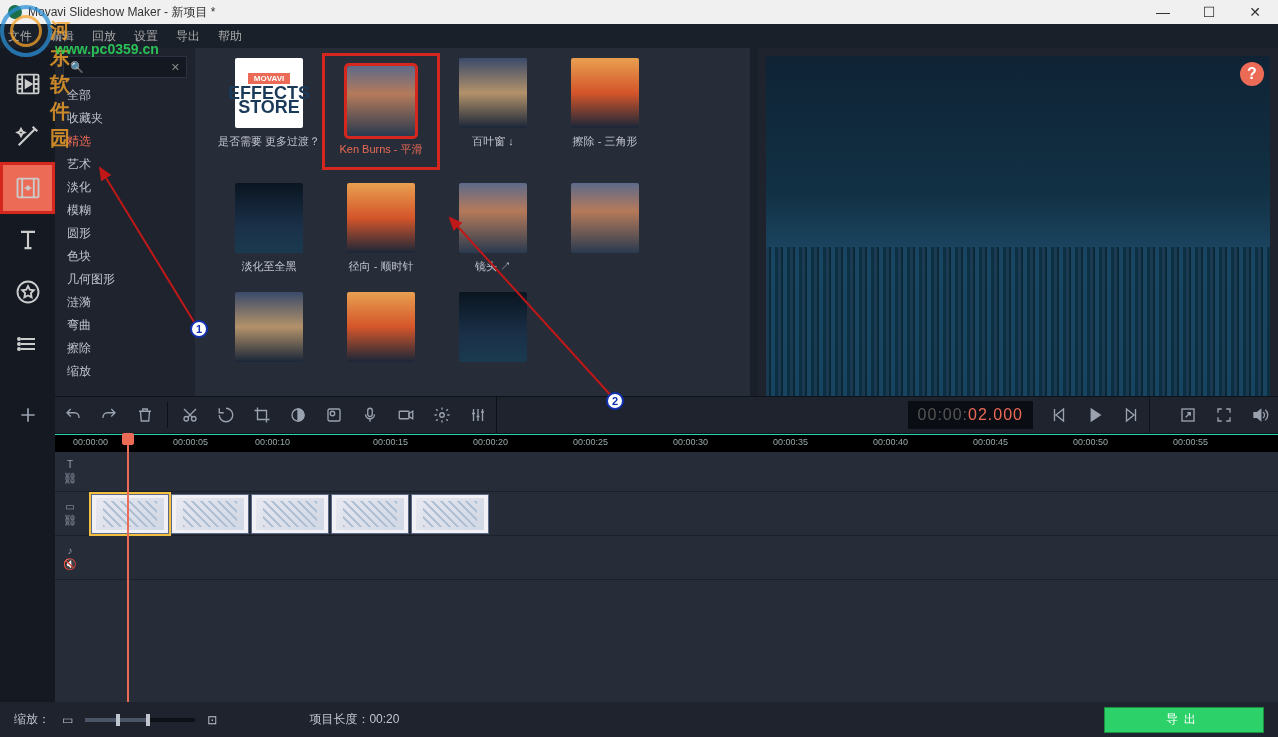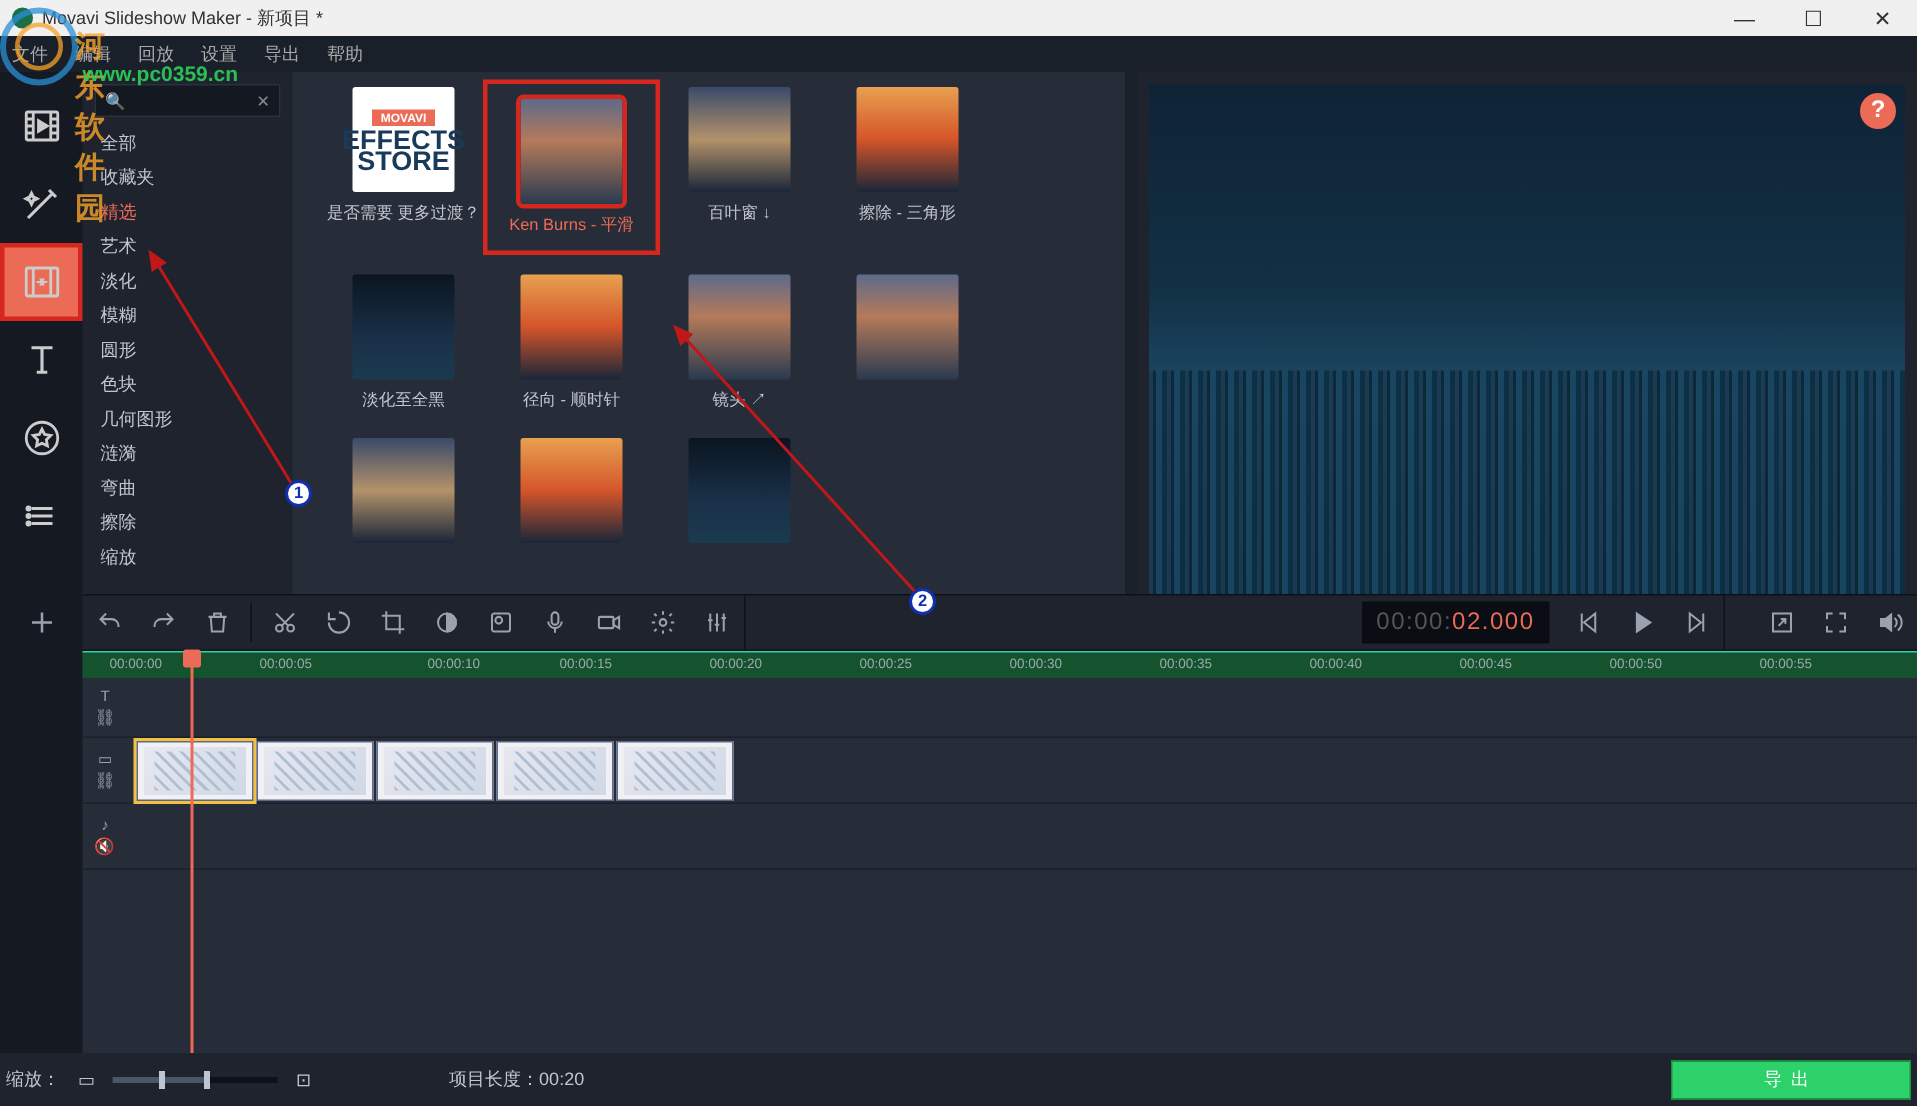--- a/index.html
+++ b/index.html
@@ -83,39 +83,39 @@
 .toolrow .timecode .orange { color:#ec6b56; }
 .toolrow .right { margin-left:auto; display:flex; align-items:center; }
 
 
 .trackside { position:absolute; left:0; top:396px; width:55px; bottom:35px; background:#151a22; display:flex; flex-direction:column; align-items:center; }
 .trackside .trow { height:42px; display:flex; align-items:center; justify-content:center; color:#9aa2b0; }
 .trackside svg { width:20px; height:20px; }
 
 
 .timeline { position:absolute; top:434px; left:55px; right:0; bottom:35px; background:#262c38; }
-.ruler { height:18px; background:#14532d; border-top:1px solid #2dd1b0; position:relative; color:#9aa; font-size:9px; font-family:monospace; }
+.ruler { height:18px; background:#000000; border-top:1px solid #2dd1b0; position:relative; color:#9aa; font-size:9px; font-family:monospace; }
 .ruler .tick { position:absolute; top:2px; }
 .playhead { position:absolute; top:0; bottom:0; width:2px; background:#ec6b56; z-index:5; }
 .playhead::before { content:""; position:absolute; top:-1px; left:-5px; width:12px; height:12px; background:#ec6b56; border-radius:2px; }
 .track { height:44px; border-bottom:1px solid #1a1f28; position:relative; display:flex; align-items:center; }
 .track.text { height:40px; }
 .track .tlabel { width:30px; height:100%; display:flex; flex-direction:column; align-items:center; justify-content:center; gap:2px; color:#9aa2b0; font-size:10px; }
 .clips { position:absolute; left:36px; top:2px; display:flex; gap:2px; }
 .clip { width:78px; height:40px; background:#f0f0f5; border:1px solid #5a6a8a; display:flex; align-items:center; justify-content:center; font-size:6px; overflow:hidden; }
 .clip.sel { outline:2px solid #f5c040; }
 .clip-inner { width:90%; height:85%; background:linear-gradient(135deg,#e8e8f0 0%,#d0d8e5 100%); position:relative; }
 .clip-inner::after { content:""; position:absolute; inset:10%; background:repeating-linear-gradient(45deg,#b0c0d5 0 2px,transparent 2px 6px); }
 
 
 .arrow { position:absolute; pointer-events:none; z-index:50; }
 .badge { position:absolute; width:18px; height:18px; border:2px solid #1030b0; border-radius:50%; background:#fff; color:#1030b0; font-size:11px; font-weight:bold; display:flex; align-items:center; justify-content:center; z-index:51; pointer-events:none; }
 
 
-.bottombar { position:absolute; bottom:0; left:0; right:0; height:35px; background:#1e232d; display:flex; align-items:center; padding:0 4px; color:#c0c5cf; font-size:12px; gap:12px; }
+.bottombar { position:absolute; bottom:0; left:0; right:0; height:35px; background:#1e232d; display:flex; align-items:center; padding:0 14px; color:#c0c5cf; font-size:12px; gap:12px; }
 .bottombar .zoom-slider { width:110px; height:4px; background:#0d1118; position:relative; }
 .bottombar .zoom-slider .zk { position:absolute; top:-4px; width:4px; height:12px; background:#c0c5cf; }
 .bottombar .zoom-slider .zf { position:absolute; top:0; left:0; height:4px; background:#4a5568; }
 .bottombar .export { margin-left:auto; width:160px; height:26px; background:#2dd16a; color:#fff; display:flex; align-items:center; justify-content:center; cursor:pointer; border:1px solid #1a9040; letter-spacing:6px; }
 </style>
 </head>
 <body>
 
 <div class="watermark">
   <div class="circ"></div>
@@ -395,21 +395,21 @@
           </svg>
         </div>
       </div>
   </div>
 </div>
 
 <div class="timeline">
   <div class="ruler" id="ruler">
       <span class="tick" style="left: 18px;">00:00:00</span>
       <span class="tick" style="left: 118px;">00:00:05</span>
-      <span class="tick" style="left: 230px;">00:00:10</span>
+      <span class="tick" style="left: 200px;">00:00:10</span>
       <span class="tick" style="left: 318px;">00:00:15</span>
       <span class="tick" style="left: 418px;">00:00:20</span>
       <span class="tick" style="left: 518px;">00:00:25</span>
       <span class="tick" style="left: 618px;">00:00:30</span>
       <span class="tick" style="left: 718px;">00:00:35</span>
       <span class="tick" style="left: 818px;">00:00:40</span>
       <span class="tick" style="left: 918px;">00:00:45</span>
       <span class="tick" style="left: 1018px;">00:00:50</span>
       <span class="tick" style="left: 1118px;">00:00:55</span>
     </div>

